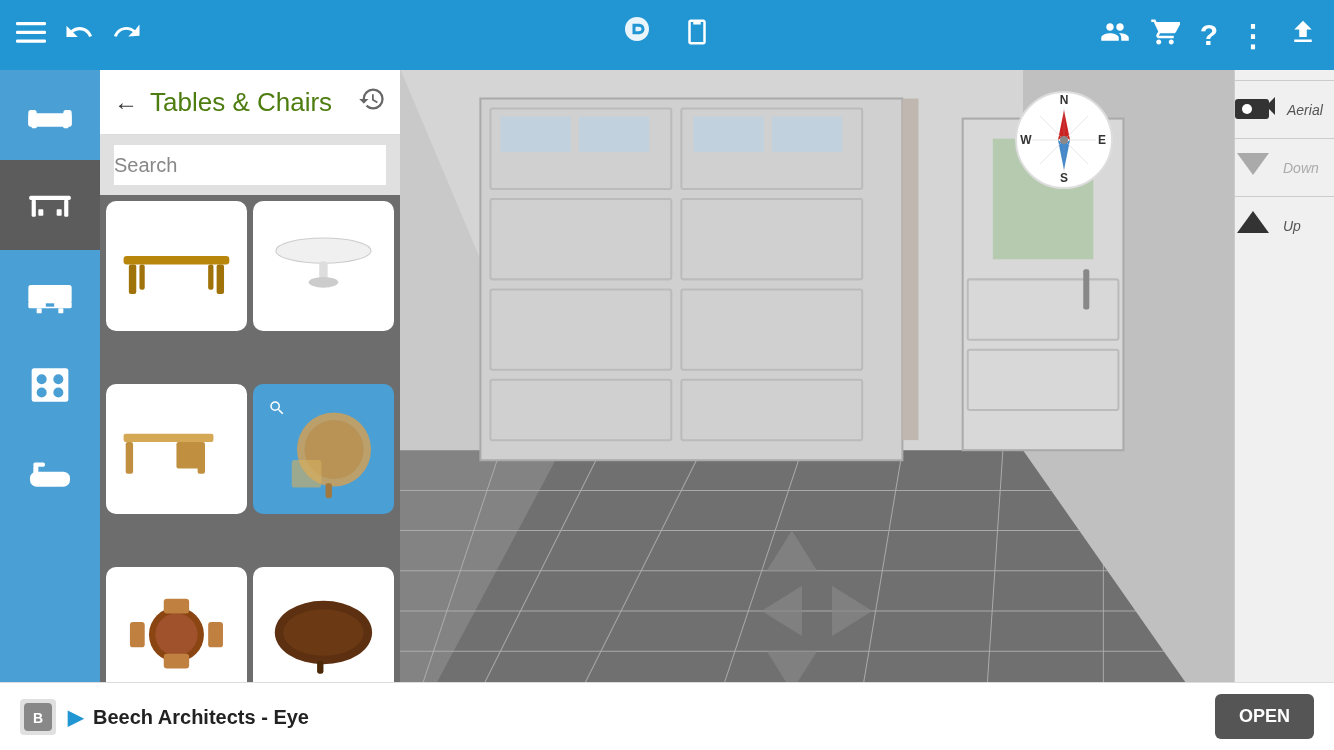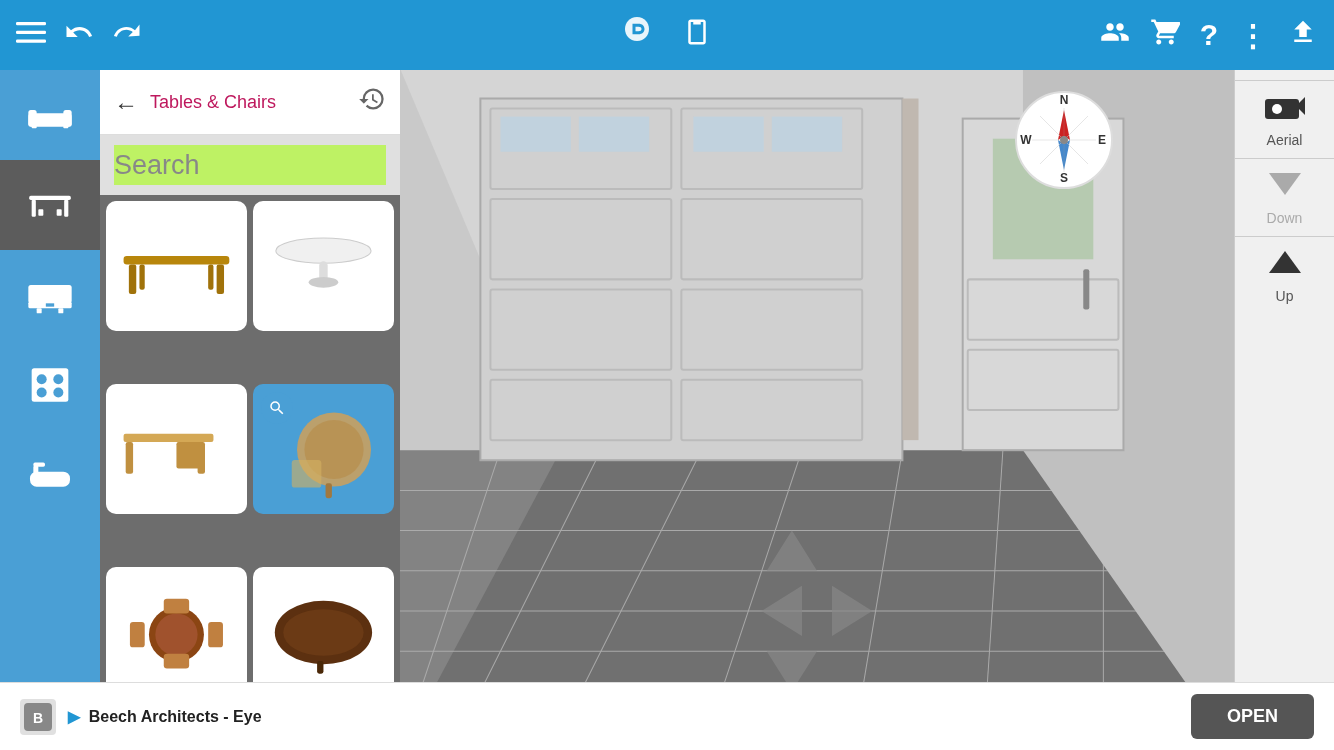--- a/index.html
+++ b/index.html
@@ -66,37 +66,37 @@
     .panel-header {
       height: 65px;
       background: white;
       display: flex;
       align-items: center;
       padding: 0 14px;
       gap: 12px;
       border-bottom: 1px solid #ddd;
     }
     .back-btn { font-size: 24px; color: #333; cursor: pointer; }
-    .panel-title { font-size: 18px; color: #be185d; font-weight: 400; flex: 1; }
+    .panel-title { font-size: 26px; color: #4d7c0f; font-weight: 400; flex: 1; }
     .history-btn { font-size: 22px; color: #555; cursor: pointer; }
 
     .search-bar {
       height: 60px;
       background: #e0e0e0;
       display: flex;
       align-items: center;
       padding: 0 14px;
     }
     .search-input {
       width: 100%;
       height: 40px;
-      background: #bef264;
+      background: #ffffff;
       border: none;
       outline: none;
-      font-size: 27px;
+      font-size: 20px;
       color: #666;
       caret-color: #333;
     }
     .search-input::placeholder { color: #888; }
 
     .items-grid {
       flex: 1;
       overflow-y: auto;
       display: grid;
       grid-template-columns: 1fr 1fr;
@@ -161,25 +161,25 @@
       cursor: pointer;
       width: 100%;
       display: flex;
       align-items: center;
       justify-content: center;
     }
     .view-control {
       width: 100%;
       padding: 10px 0;
       display: flex;
-      flex-direction: column;
-      align-items: center;
-      gap: 4px;
+      align-items: center;
+      gap: 12px;
       cursor: pointer;
       border-top: 1px solid #ccc;
+      font-style: italic;
     }
     .view-control .ctrl-icon { font-size: 28px; color: #333; }
     .view-control .ctrl-label { font-size: 14px; color: #555; }
     .view-control.disabled .ctrl-icon { color: #aaa; }
     .view-control.disabled .ctrl-label { color: #aaa; }
 
     
     .compass {
       position: absolute;
       top: 20px;
@@ -198,26 +198,26 @@
       background: white;
       display: flex;
       align-items: center;
       padding: 0 20px;
       z-index: 20;
       border-top: 1px solid #ddd;
     }
     .ad-icon { width: 36px; height: 36px; background: #e0e0e0; border-radius: 4px; margin-right: 12px; flex-shrink: 0; display: flex; align-items: center; justify-content: center; }
     .ad-text { flex: 1; }
     .ad-url { font-size: 14px; color: #555; }
-    .ad-title { font-size: 16px; font-weight: bold; color: #222; }
+    .ad-title { font-size: 20px; font-weight: bold; color: #222; }
     .ad-open-btn {
       background: #555;
       color: white;
       border: none;
-      padding: 12px 36px;
+      padding: 12px 24px;
       font-size: 18px;
       border-radius: 6px;
       cursor: pointer;
       font-weight: bold;
     }
 
     
     .room-svg { width: 100%; height: 100%; }
   </style>
 </head>

